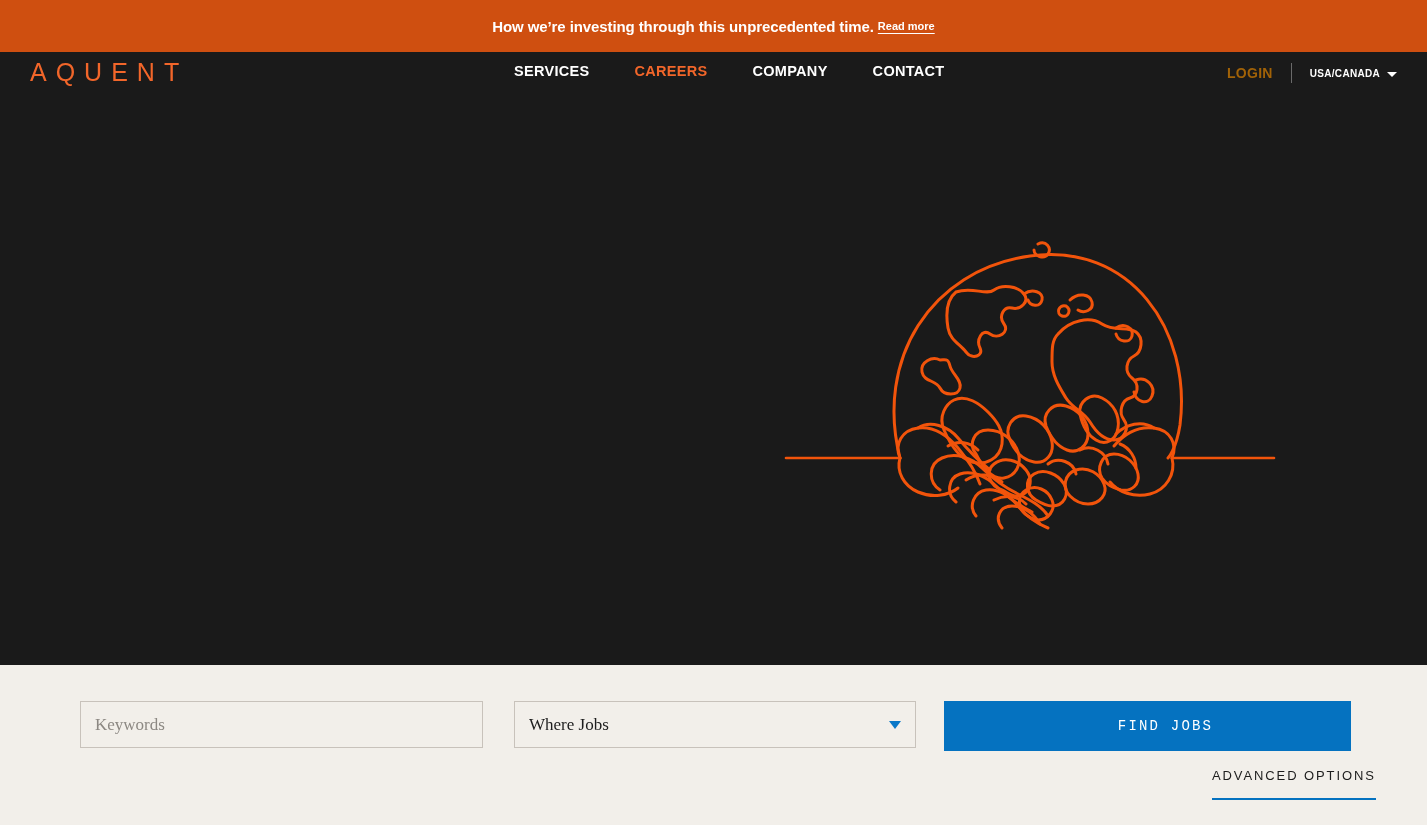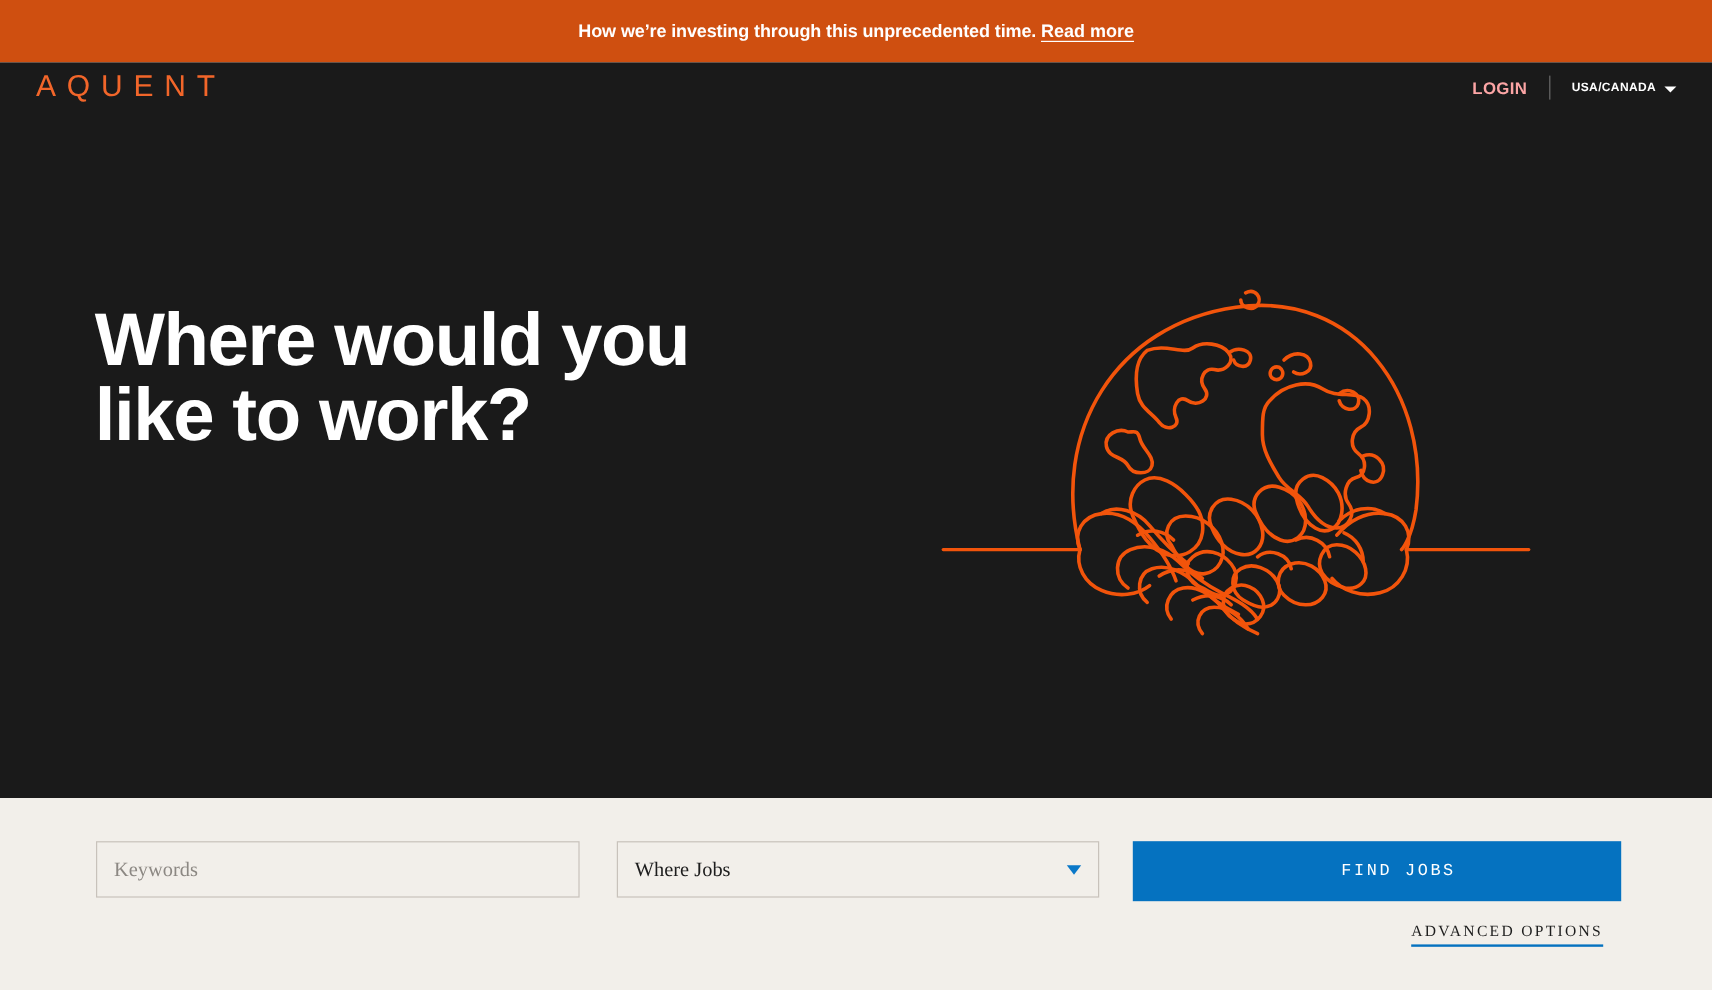--- a/index.html
+++ b/index.html
@@ -23,21 +23,21 @@
   }
   .announce-text {
     color: #ffffff;
     font-size: 15px;
     font-weight: bold;
     letter-spacing: -0.1px;
     font-family: "Liberation Sans", sans-serif;
   }
   .announce-link {
     color: #ffffff;
-    font-size: 15px;
+    font-size: 11px;
     font-weight: bold;
     text-decoration: underline;
     text-underline-offset: 3px;
     margin-left: 4px;
     cursor: pointer;
   }
 
   
   .hero {
     position: relative;
@@ -85,21 +85,21 @@
 
   .nav-right {
     position: absolute;
     right: 30px;
     top: 11px;
     display: flex;
     align-items: center;
     gap: 0px;
   }
   .login-link {
-    color: #fca5a5;
+    color: #a16207;
     font-size: 14px;
     font-weight: bold;
     letter-spacing: 0.3px;
     cursor: pointer;
     padding-right: 18px;
   }
   .nav-divider {
     width: 1px;
     height: 20px;
     background: #6a6a6a;
@@ -222,60 +222,62 @@
     border: none;
     color: #ffffff;
     font-size: 14px;
     letter-spacing: 2.2px;
     font-family: "Liberation Mono", monospace;
     cursor: pointer;
     padding-left: 36px;
   }
   .advanced-link {
     position: absolute;
-    left: 1176px;
+    left: 1212px;
     top: 67px;
     font-size: 13px;
     letter-spacing: 1.9px;
     color: #1d1d1d;
-    font-family: Liberation Serif, serif;
+    font-family: Liberation Sans, sans-serif;
     border-bottom: 2px solid #0572c0;
-    padding-bottom: 3px;
+    padding-bottom: 15px;
     cursor: pointer;
   }
 </style>
 </head>
 <body>
 
 <div class="announce-bar">
   <span class="announce-text">How we’re investing through this unprecedented time.</span>
   <a class="announce-link">Read more</a>
 </div>
 
 <div class="hero">
 
   <div class="navbar">
     <div class="logo">AQUENT</div>
 
+    <div class="nav-center">
+      <span class="nav-link">SERVICES</span>
+      <span class="nav-link active">CAREERS</span>
+      <span class="nav-link">COMPANY</span>
+      <span class="nav-link">CONTACT</span>
+    </div>
 
     <div class="nav-right">
       <span class="login-link">LOGIN</span>
       <span class="nav-divider"></span>
       <span class="region-select">
         <span>USA/CANADA</span>
         <span class="caret-down"></span>
       </span>
     </div>
   </div>
 
   <div class="hero-copy">
-    <h1 class="hero-title">
-      <span>Where would you</span><br>
-      <span>like to work?</span>
-    </h1>
   </div>
 
   <div class="hero-art">
     <svg viewBox="0 0 500 340" xmlns="http://www.w3.org/2000/svg" fill="none" stroke="#F2540B" stroke-width="3" stroke-linecap="round" stroke-linejoin="round">
 
       <path d="M6 258 H120" stroke-width="2.6"></path>
       <path d="M392 258 H494" stroke-width="2.6"></path>
 
       <path d="M120 258 C95 160 150 70 250 56 C350 42 412 130 400 225 C396 250 388 258 388 258"></path>
 

